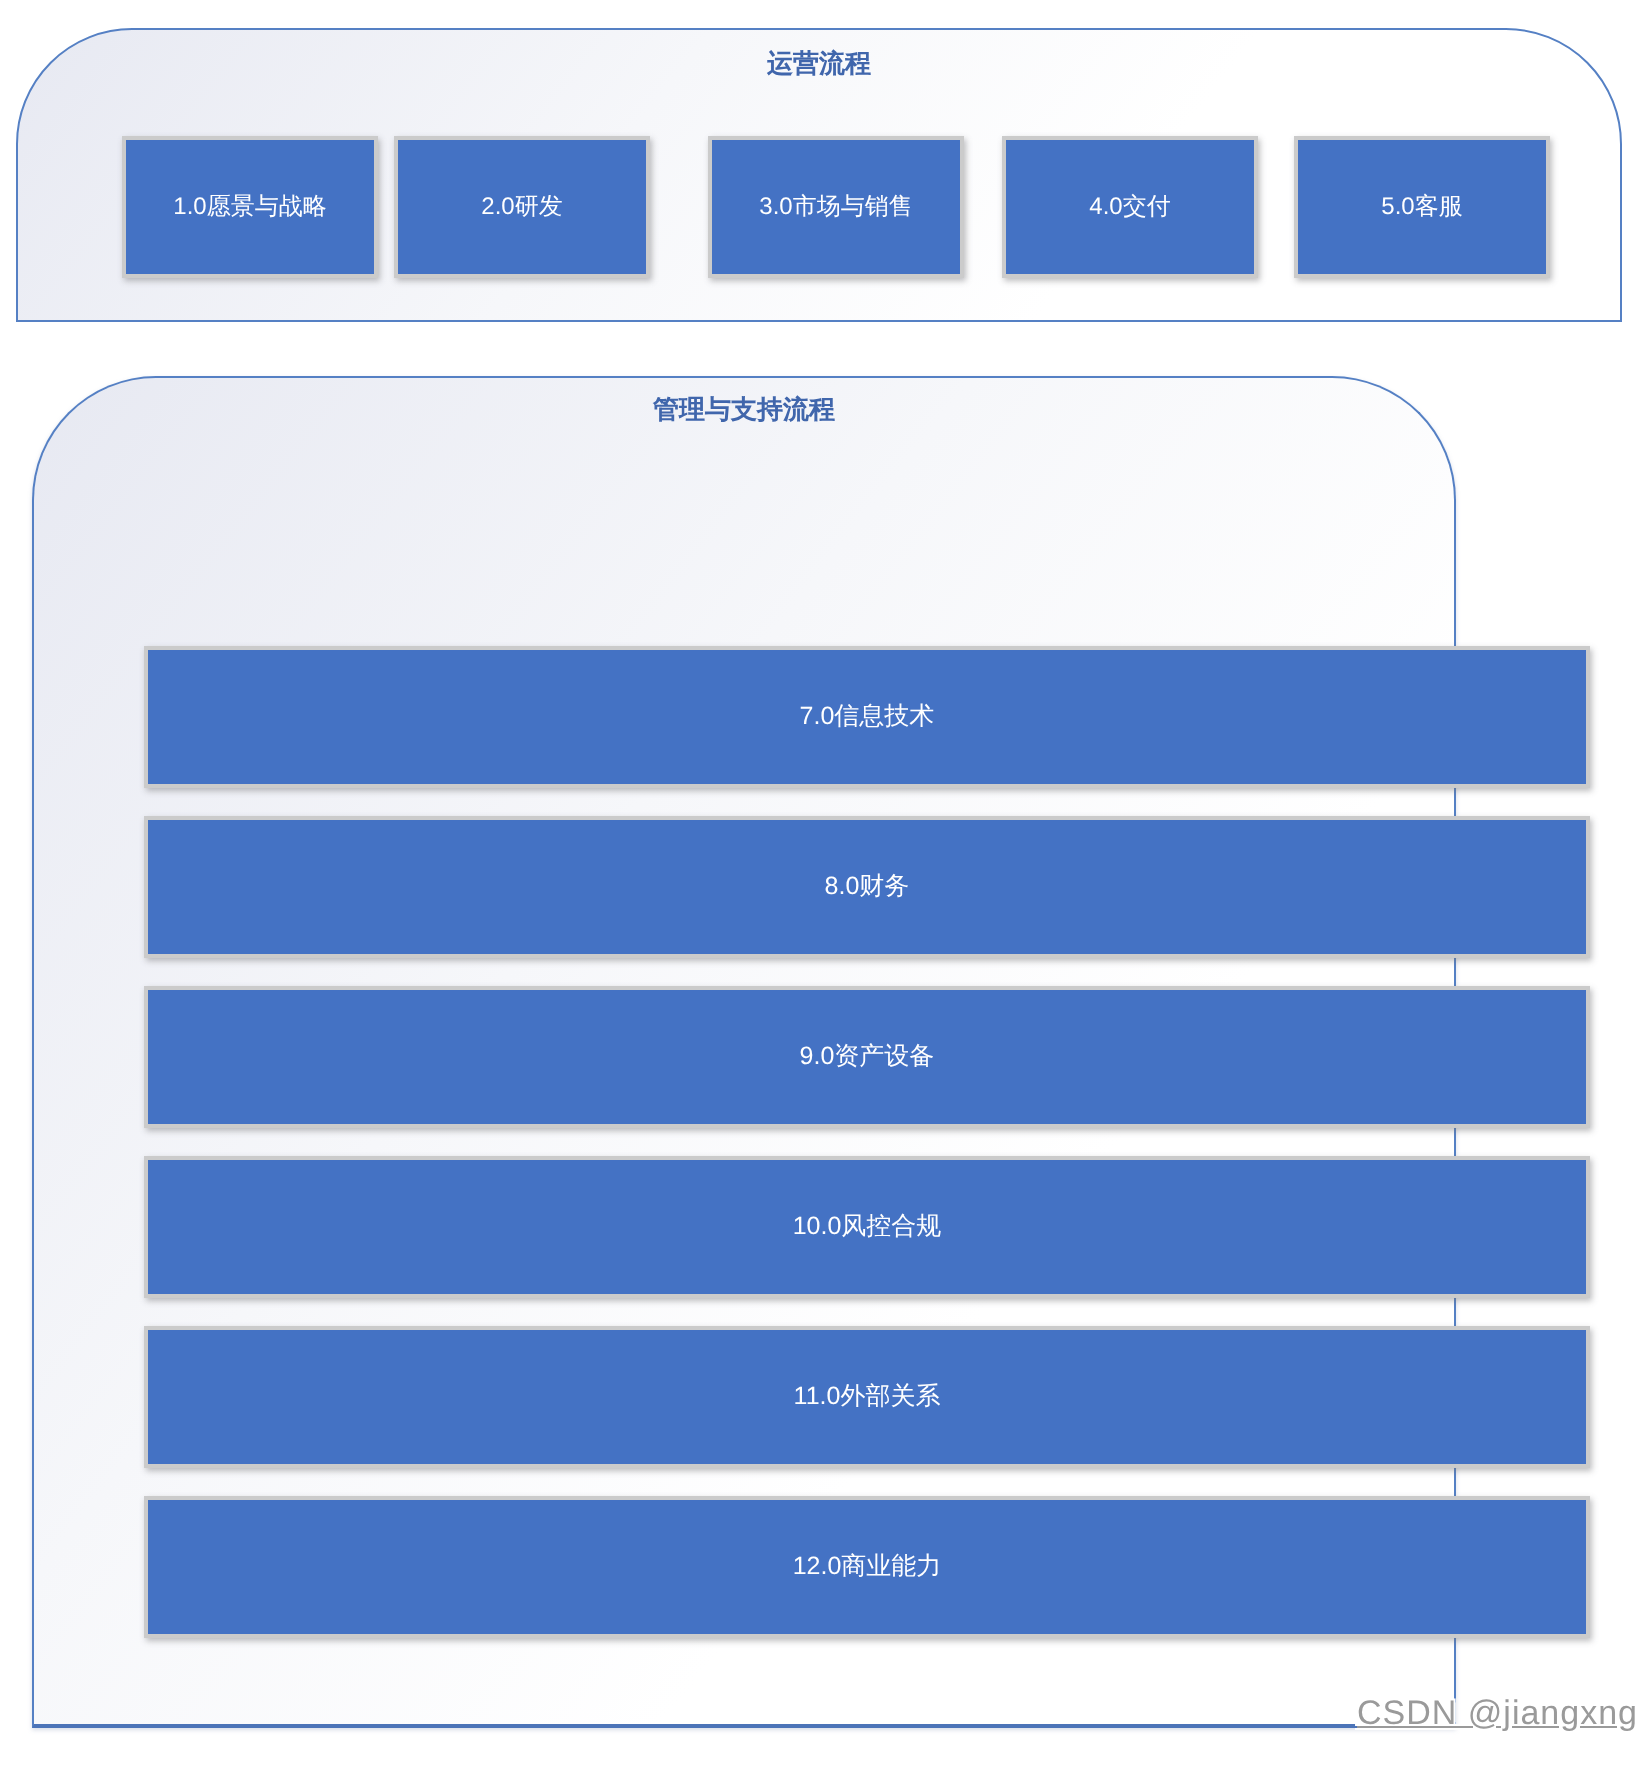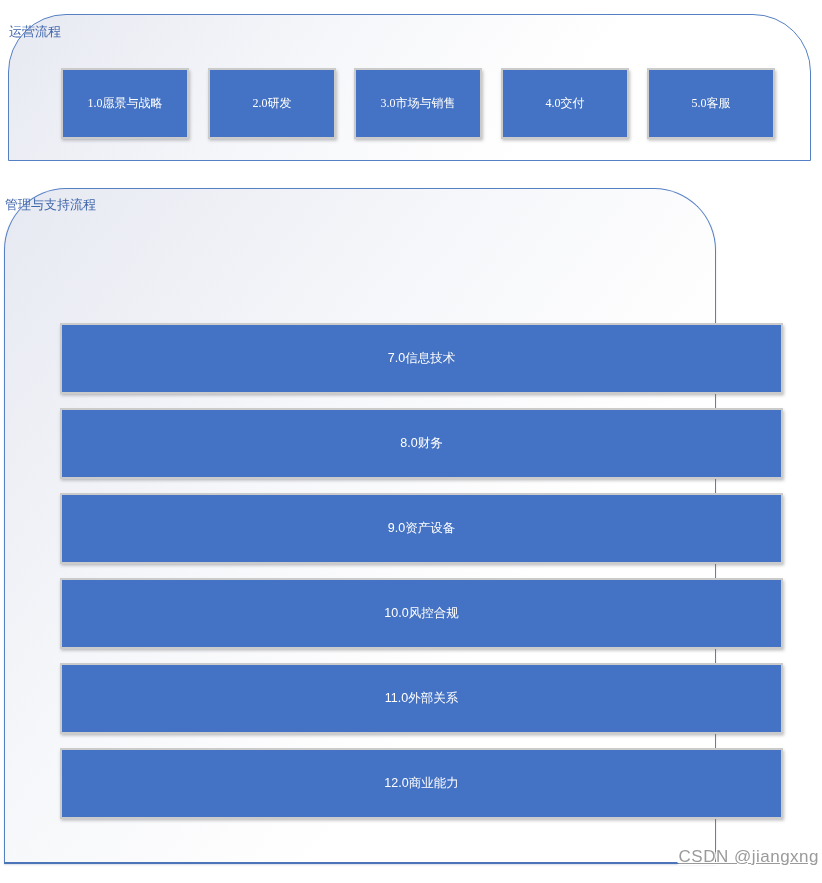--- a/index.html
+++ b/index.html
@@ -22,44 +22,44 @@
   .container{
     position:absolute;
     border:1.4px solid var(--container-border);
     background:linear-gradient(128deg,var(--bg-grad-start) 0%,var(--bg-grad-mid) 38%,#FFFFFF 68%);
   }
   #operating-container{
     left:8px;top:14px;width:803px;height:147px;
     border-radius:58px 58px 0 0;
   }
   #support-container{
-    left:4px;top:188px;width:712px;height:676px;
+    left:16px;top:188px;width:712px;height:676px;
     border-radius:62px 62px 0 0;
     border-bottom:2.6px solid var(--container-border-strong);
     box-shadow:0 1px 2px rgba(140,155,185,.35);
   }
   .container-title{
-    display:block;
-    font-size:13px;line-height:16px;font-weight:400;
+    display:block;text-align:center;
+    font-size:13px;line-height:16px;font-weight:700;
     color:var(--title-text);
   }
   #operating-container .container-title{padding-top:9px;}
   #support-container .container-title{padding-top:8px;}
   .proc-box{
     position:absolute;
     background:var(--box-fill);
     border:2px solid var(--box-border);
     box-shadow:1px 1.5px 3px rgba(110,110,115,.45);
     color:var(--box-text);
     display:flex;align-items:center;justify-content:center;
     text-align:center;
   }
-  .op-box{top:53px;width:128px;height:71px;font-size:12px;font-family:Liberation Serif, serif;}
+  .op-box{top:53px;width:128px;height:71px;font-size:12px;}
   .op-box.b0{left:52px;}
-  .op-box.b1{left:199px;}
+  .op-box.b1{left:188px;}
   .op-box.b2{left:345px;text-align:right;}
   .op-box.b3{left:492px;}
   .op-box.b4{left:638px;}
   .sup-bar{left:55px;width:723px;height:71px;font-size:12.5px;}
   .sup-bar.r0{top:49px;}
   .sup-bar.r1{top:134px;}
   .sup-bar.r2{top:219px;}
   .sup-bar.r3{top:304px;}
   .sup-bar.r4{top:389px;}
   .sup-bar.r5{top:474px;}

